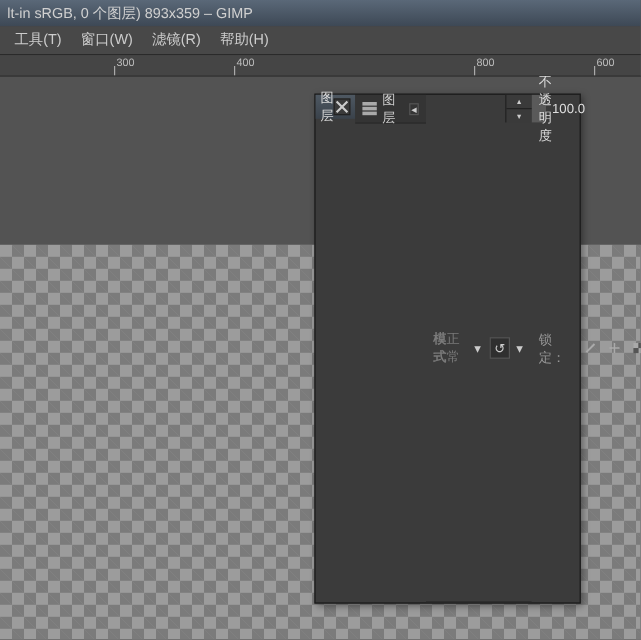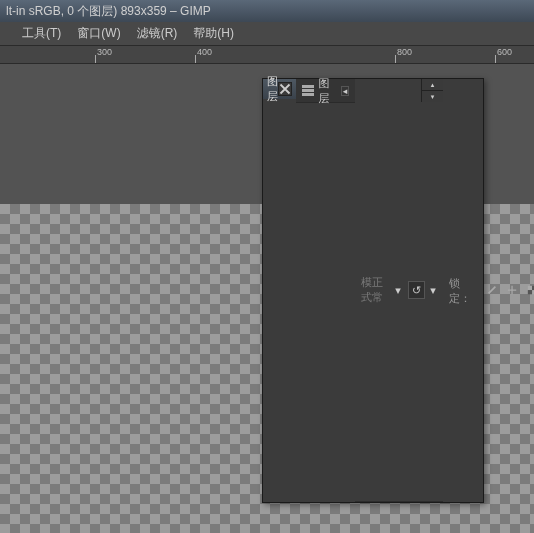--- a/index.html
+++ b/index.html
@@ -1,21 +1,21 @@
 <!DOCTYPE html>
 <html><head>
 <meta charset="utf-8">
 <style>
 * { margin: 0; padding: 0; box-sizing: border-box; font-family: "Microsoft YaHei", sans-serif; }
 body { width: 534px; height: 533px; overflow: hidden; background: #454545; position: relative; }
 
 .title-bar { height: 22px; background: linear-gradient(#5a6878, #3d4855); color: #d0d0d0; font-size: 12px; padding: 3px 6px; display: flex; align-items: center; }
 .title-text { white-space: nowrap; }
 
-.menu-bar { height: 24px; background: #484848; display: flex; align-items: center; padding: 0 14px; color: #ccc; font-size: 12px; border-bottom: 1px solid #2a2a2a; }
+.menu-bar { height: 24px; background: #484848; display: flex; align-items: center; padding: 0 4px; color: #ccc; font-size: 12px; border-bottom: 1px solid #2a2a2a; }
 .menu-item { padding: 2px 8px; cursor: pointer; }
 
 .ruler-h { height: 18px; background: #454545; border-bottom: 1px solid #2a2a2a; position: relative; color: #bbb; font-size: 9px; overflow: hidden; }
 .ruler-tick { position: absolute; top: 0; height: 100%; }
 .ruler-tick .major { position: absolute; bottom: 0; width: 1px; height: 8px; background: #aaa; }
 .ruler-tick .label { position: absolute; top: 1px; left: 2px; }
 
 .canvas-zone { position: absolute; left: 0; top: 64px; right: 0; bottom: 0; background: #555; }
 .canvas-empty { position: absolute; left: 0; top: 0; right: 0; height: 140px; background: #535353; }
 .checker { position:absolute; left:0; top:140px; right:0; bottom:0;
@@ -35,21 +35,21 @@
 .sub-head { height: 24px; background: #343434; display: flex; align-items: center; padding: 0 6px; color: #ccc; font-size: 11px; border-bottom: 1px solid #2a2a2a; gap: 6px; }
 .sub-head .icon-layers { width: 14px; height: 12px; position: relative; }
 .sub-head .icon-layers span { position:absolute; left:0; width:12px; height:3px; background:#aaa; }
 .sub-head .icon-layers span:nth-child(1){top:0}
 .sub-head .icon-layers span:nth-child(2){top:4px}
 .sub-head .icon-layers span:nth-child(3){top:8px}
 .sub-head .menu-arrow { margin-left: auto; width:10px; height:10px; display:flex; align-items:center; justify-content:center; color:#ccc; font-size:9px; cursor:pointer; border:1px solid #555; }
 
 .row { display: flex; align-items: center; padding: 4px 6px; font-size: 11px; border-bottom: 1px solid #2c2c2c; }
 .row.disabled { color: #7a7a7a; }
-.row .lab { flex: 1; }
+.row .lab { flex: 1; font-weight: bold; }
 .row .val { color: #7a7a7a; }
 .drop { width:10px; height:10px; margin-left:4px; color:#ccc; display:flex; align-items:center; justify-content:center; cursor:pointer; }
 .reset-btn { width: 20px; height: 18px; background:#2f2f2f; border:1px solid #555; margin-left:6px; display:flex; align-items:center; justify-content:center; color:#ccc; font-size:11px; cursor:pointer; }
 
 .opacity-row { display:flex; align-items:center; background:#505050; height:24px; border-bottom:1px solid #2c2c2c; font-size:11px; position:relative; }
 .opacity-slider { position:absolute; left:0; top:0; bottom:0; right:24px; display:flex; align-items:center; padding:0 6px; color:#ddd; cursor:pointer; }
 .opacity-slider .bar { position:absolute; left:0; top:0; bottom:0; width:100%; background:#5a5a5a; }
 .opacity-slider .name { position:relative; flex:1; }
 .opacity-slider .num { position:relative; }
 .opacity-stepper { position:absolute; right:0; top:0; bottom:0; width:22px; display:flex; flex-direction:column; background:#3a3a3a; border-left:1px solid #222; }
@@ -128,20 +128,25 @@
 
   <div class="row disabled">
     <span class="lab">模式</span>
     <span class="val">正常</span>
     <span class="drop">▾</span>
     <span class="reset-btn">↺</span>
     <span class="drop">▾</span>
   </div>
 
   <div class="opacity-row">
+    <div class="opacity-slider">
+      <div class="bar"></div>
+      <span class="name">不透明度</span>
+      <span class="num">100.0</span>
+    </div>
     <div class="opacity-stepper">
       <div>▴</div>
       <div>▾</div>
     </div>
   </div>
 
   <div class="lock-row">
     <span>锁定：</span>
     <span class="lock-ico">
       <svg viewBox="0 0 12 12">

